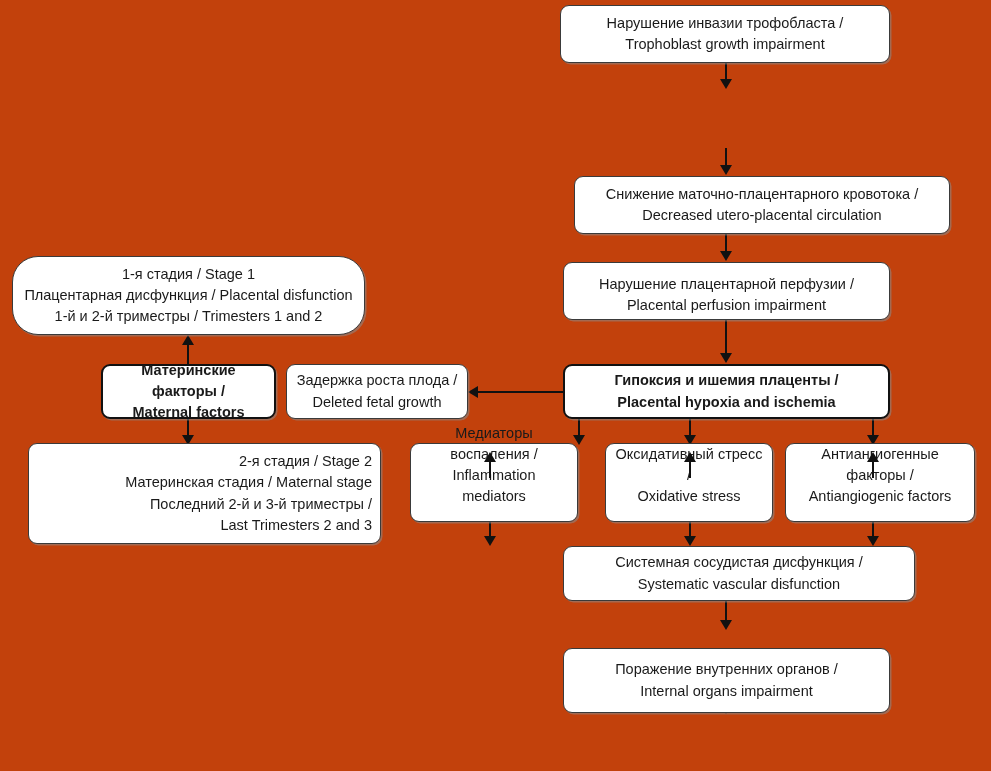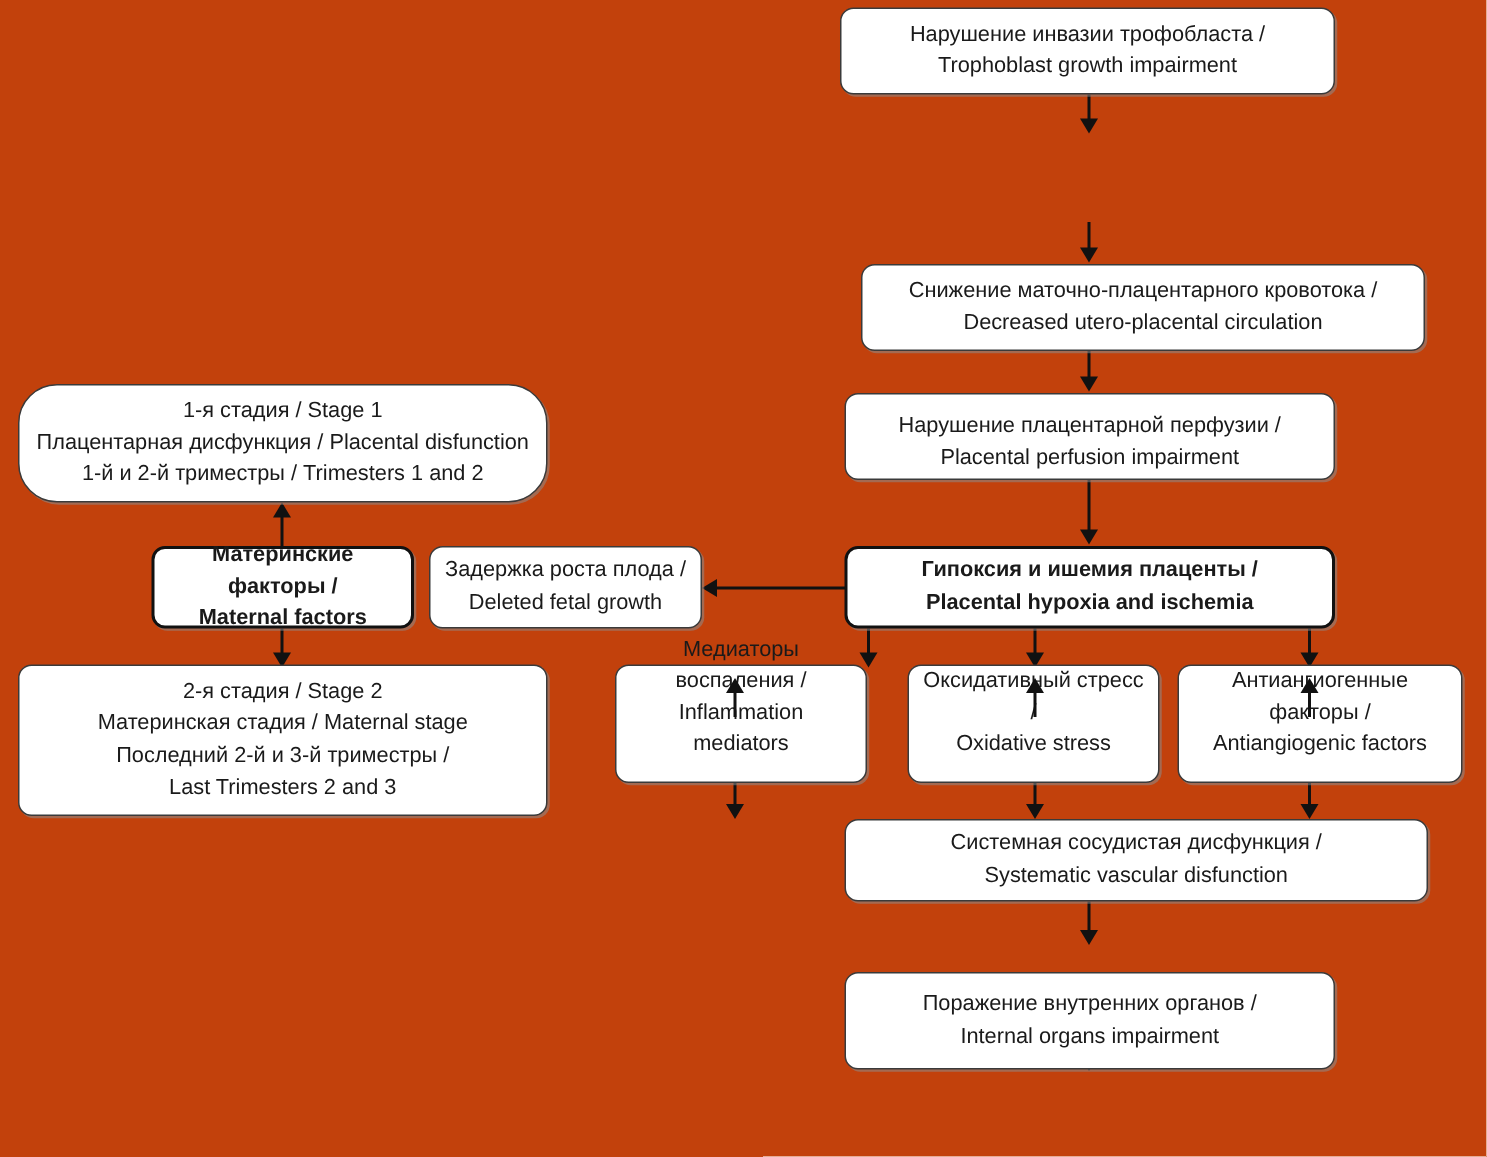--- a/index.html
+++ b/index.html
@@ -160,21 +160,21 @@
   </div>
   <div class="arrow" style="left:683px; top:522px; width:14px; height:25px;">
     <div class="shaft" style="left:6px; top:0; width:1.6px; height:17px;"></div>
     <div class="head down" style="left:1px; top:14px;"></div>
   </div>
   <div class="arrow" style="left:866px; top:522px; width:14px; height:25px;">
     <div class="shaft" style="left:6px; top:0; width:1.6px; height:17px;"></div>
     <div class="head down" style="left:1px; top:14px;"></div>
   </div>
 
-  <div class="node" style="left:563px; top:546px; width:389px; height:55px;text-align:center;">
+  <div class="node" style="left:563px; top:546px; width:352px; height:55px;text-align:center;">
     <span class="txt">Системная сосудистая дисфункция /
 Systematic vascular disfunction</span>
   </div>
 
   <div class="arrow" style="left:719px; top:601px; width:14px; height:30px;">
     <div class="shaft" style="left:6px; top:0; width:1.6px; height:22px;"></div>
     <div class="head down" style="left:1px; top:19px;"></div>
   </div>
 
   <div class="node" style="left:563px; top:648px; width:327px; height:65px;">
@@ -207,20 +207,20 @@
   <div class="node emph" style="left:101px; top:364px; width:175px; height:55px;">
     <span class="txt">Материнские факторы /
 Maternal factors</span>
   </div>
 
   <div class="arrow" style="left:181px; top:419px; width:14px; height:27px;">
     <div class="shaft" style="left:6px; top:0; width:1.6px; height:19px;"></div>
     <div class="head down" style="left:1px; top:16px;"></div>
   </div>
 
-  <div class="node" style="left:12px; top:443px; width:353px; height:101px;">
+  <div class="node" style="left:28px; top:443px; width:353px; height:101px;text-align:right;">
     <span class="txt">2-я стадия / Stage 2
 Материнская стадия / Maternal stage
 Последний 2-й и 3-й триместры /
 Last Trimesters 2 and 3</span>
   </div>
 
 </div>
 
 </body></html>

